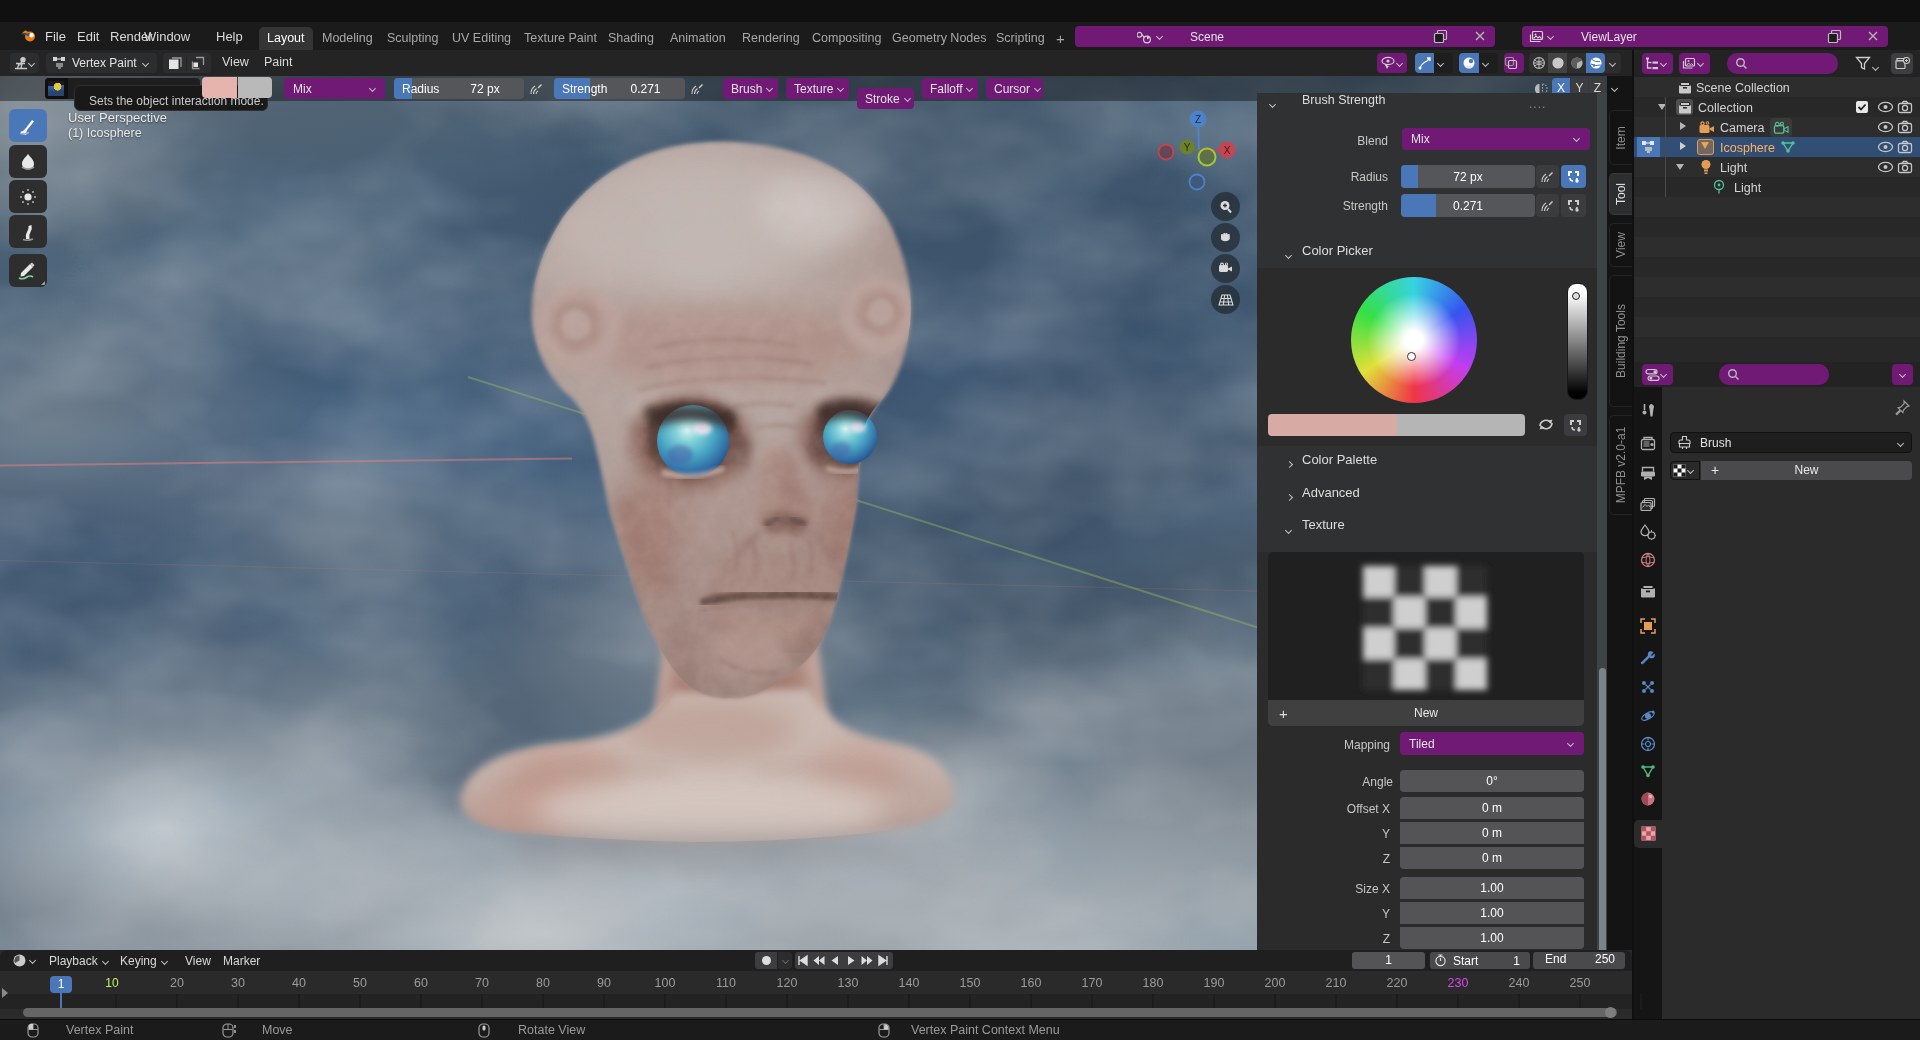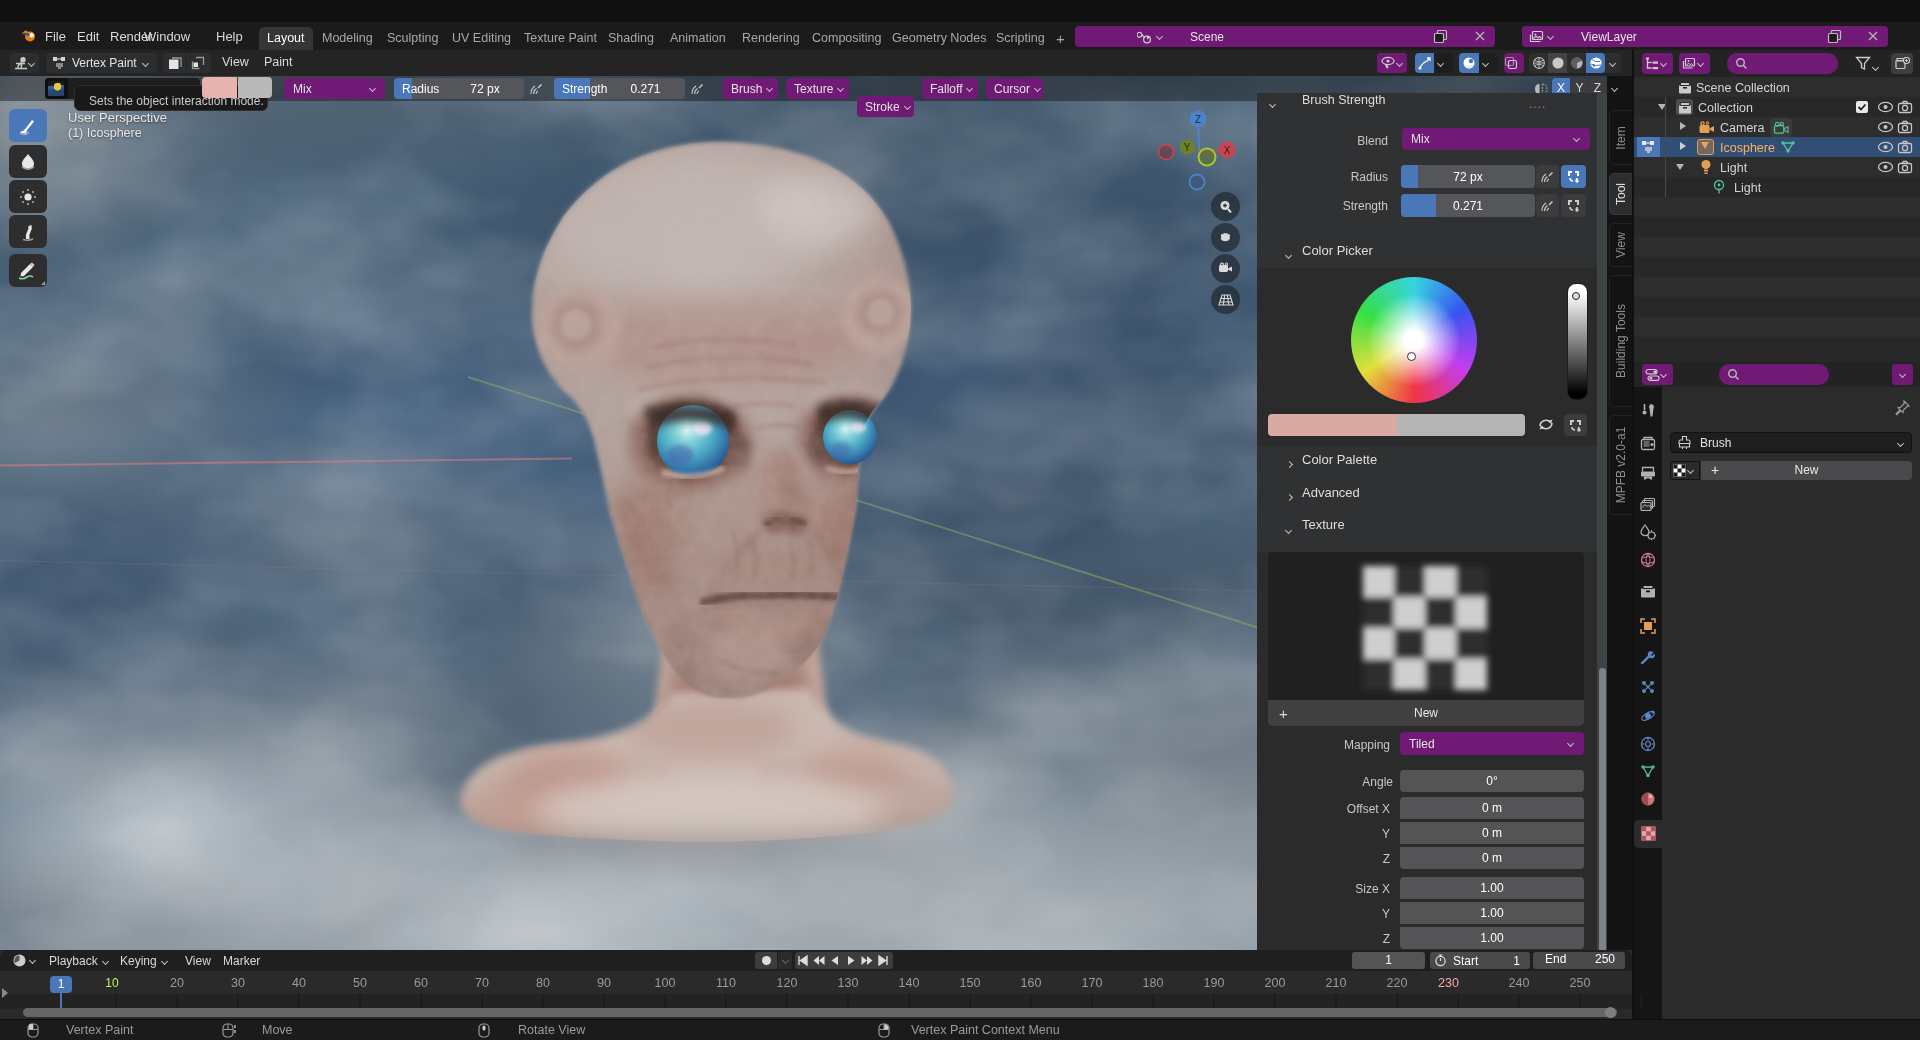--- a/index.html
+++ b/index.html
@@ -432,21 +432,21 @@
           </svg>
         </div>
     <div class="fld" style="left:723px;top:2px;width:55px;height:21px">
           <span style="margin-left:8px">Brush</span>
           <span class="cv" style="margin-left:5px"></span>
         </div>
     <div class="fld" style="left:786px;top:2px;width:63px;height:21px">
           <span style="margin-left:8px">Texture</span>
           <span class="cv" style="margin-left:5px"></span>
         </div>
-    <div class="fld" style="left:857px;top:20px;width:57px;height:21px">
+    <div class="fld" style="left:857px;top:12px;width:57px;height:21px">
           <span style="margin-left:8px">Stroke</span>
           <span class="cv" style="margin-left:5px"></span>
         </div>
     <div class="fld" style="left:922px;top:2px;width:56px;height:21px">
           <span style="margin-left:8px">Falloff</span>
           <span class="cv" style="margin-left:5px"></span>
         </div>
     <div class="fld" style="left:986px;top:2px;width:57px;height:21px">
           <span style="margin-left:8px">Cursor</span>
           <span class="cv" style="margin-left:5px"></span>
@@ -1018,21 +1018,21 @@
         <div class="abs" style="left:828px;top:5px;width:40px;text-align:center;color:#9b9b9b;font-size:12.5px">130</div>
         <div class="abs" style="left:889px;top:5px;width:40px;text-align:center;color:#9b9b9b;font-size:12.5px">140</div>
         <div class="abs" style="left:950px;top:5px;width:40px;text-align:center;color:#9b9b9b;font-size:12.5px">150</div>
         <div class="abs" style="left:1011px;top:5px;width:40px;text-align:center;color:#9b9b9b;font-size:12.5px">160</div>
         <div class="abs" style="left:1072px;top:5px;width:40px;text-align:center;color:#9b9b9b;font-size:12.5px">170</div>
         <div class="abs" style="left:1133px;top:5px;width:40px;text-align:center;color:#9b9b9b;font-size:12.5px">180</div>
         <div class="abs" style="left:1194px;top:5px;width:40px;text-align:center;color:#9b9b9b;font-size:12.5px">190</div>
         <div class="abs" style="left:1255px;top:5px;width:40px;text-align:center;color:#9b9b9b;font-size:12.5px">200</div>
         <div class="abs" style="left:1316px;top:5px;width:40px;text-align:center;color:#9b9b9b;font-size:12.5px">210</div>
         <div class="abs" style="left:1377px;top:5px;width:40px;text-align:center;color:#9b9b9b;font-size:12.5px">220</div>
-        <div class="abs" style="left:1438px;top:5px;width:40px;text-align:left;color:#fca5a5;font-size:12.5px">230</div>
+        <div class="abs" style="left:1438px;top:5px;width:40px;text-align:center;color:#d946ef;font-size:12.5px">230</div>
         <div class="abs" style="left:1499px;top:5px;width:40px;text-align:center;color:#9b9b9b;font-size:12.5px">240</div>
         <div class="abs" style="left:1560px;top:5px;width:40px;text-align:center;color:#9b9b9b;font-size:12.5px">250</div>
       </div>
   <div class="abs" style="left:50px;top:26px;width:22px;height:17px;background:#4a77b8;border-radius:4px;color:#fff;text-align:center;line-height:17px">1</div>
   <div class="abs" style="left:60px;top:43px;width:2px;height:16px;background:#4a77b8"></div>
   <div class="abs" style="left:2px;top:38px;width:0;height:0;border-top:5px solid transparent;border-bottom:5px solid transparent;border-left:6px solid #8a8a8a"></div>
   <div class="abs" style="left:23px;top:58px;width:1594px;height:9px;background:#656565;border-radius:5px"></div>
   <div class="abs" style="left:1605px;top:57px;width:11px;height:11px;background:#7e7e7e;border-radius:50%"></div>
 </div>
 <div class="abs" id="tlhead">

